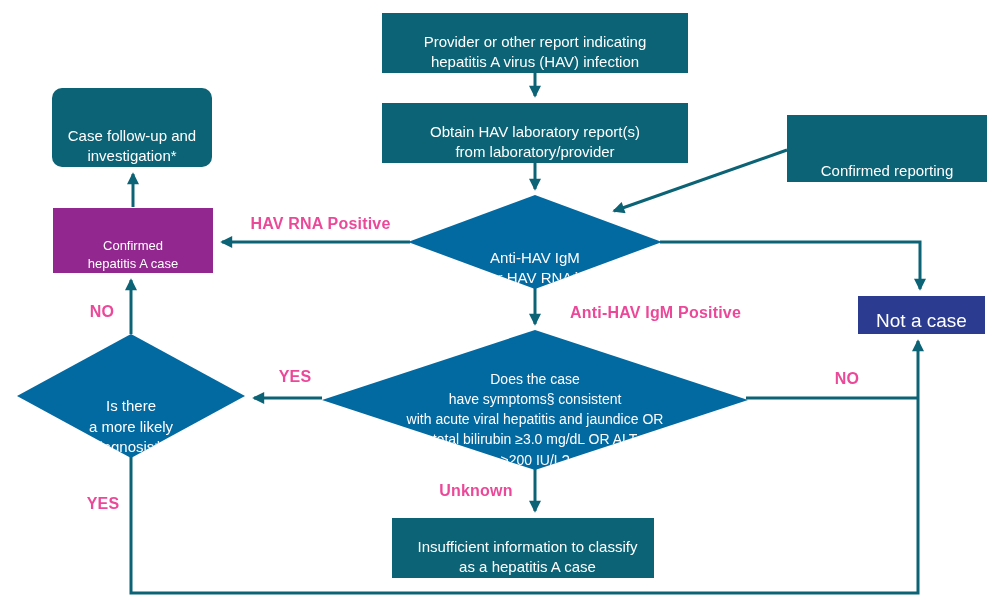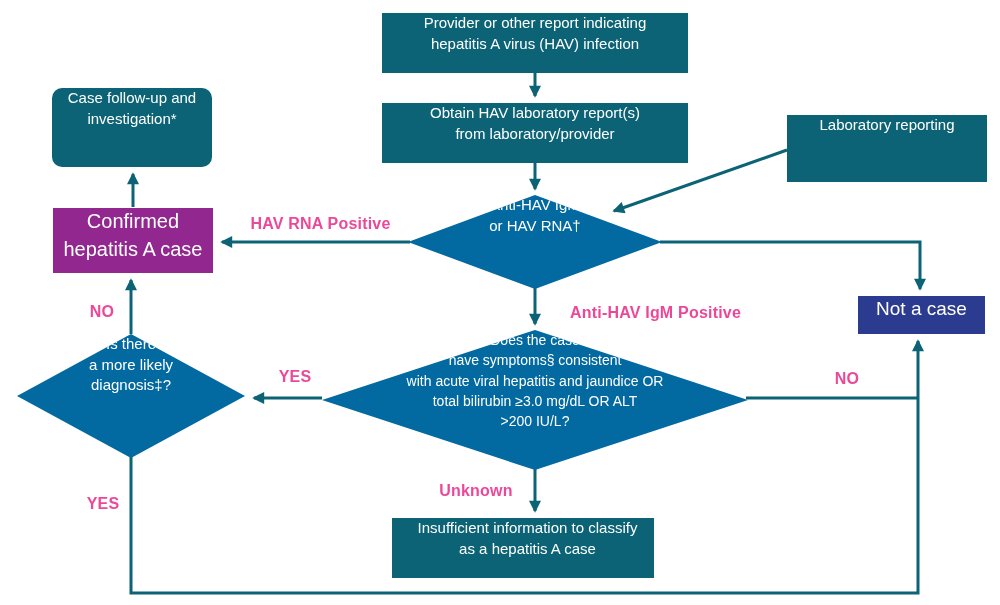--- a/index.html
+++ b/index.html
@@ -14,30 +14,30 @@
   #connectors {
     position: absolute;
     left: 0; top: 0;
     width: 1000px; height: 605px;
     z-index: 1;
   }
   .node {
     position: absolute;
     z-index: 2;
     display: flex;
-    align-items: flex-start;
+    align-items: flex-end;
     justify-content: center;
     text-align: center;
     color: #ffffff;
     white-space: pre-line;
     box-sizing: border-box;
     line-height: 1.38;
   }
   .rect { background: #0B6375; font-size: 15px; }
-  .rect-purple { background: #92278F; font-size: 20px; }
+  .rect-purple { background: #92278F; font-size: 13px; }
   .rect-navy { background: #2B3B90; font-size: 19px; }
   .diamond {
     background: #0369a1;
     clip-path: polygon(50% 0%, 100% 50%, 50% 100%, 0% 50%);
   }
   .edge-label {
     position: absolute;
     z-index: 3;
     color: #ec4899;
     font-weight: bold;
@@ -99,21 +99,21 @@
     <span>Provider or other report indicating
 hepatitis A virus (HAV) infection</span>
   </div>
 
   <div id="obtain-box" class="node rect">
     <span>Obtain HAV laboratory report(s)
 from laboratory/provider</span>
   </div>
 
   <div id="lab-box" class="node rect">
-    <span>Laboratory reporting</span>
+    <span>Confirmed reporting</span>
   </div>
 
   <div id="followup-box" class="node rect">
     <span>Case follow-up and
 investigation*</span>
   </div>
 
   <div id="confirmed-box" class="node rect-purple">
     <span>Confirmed
 hepatitis A case</span>

